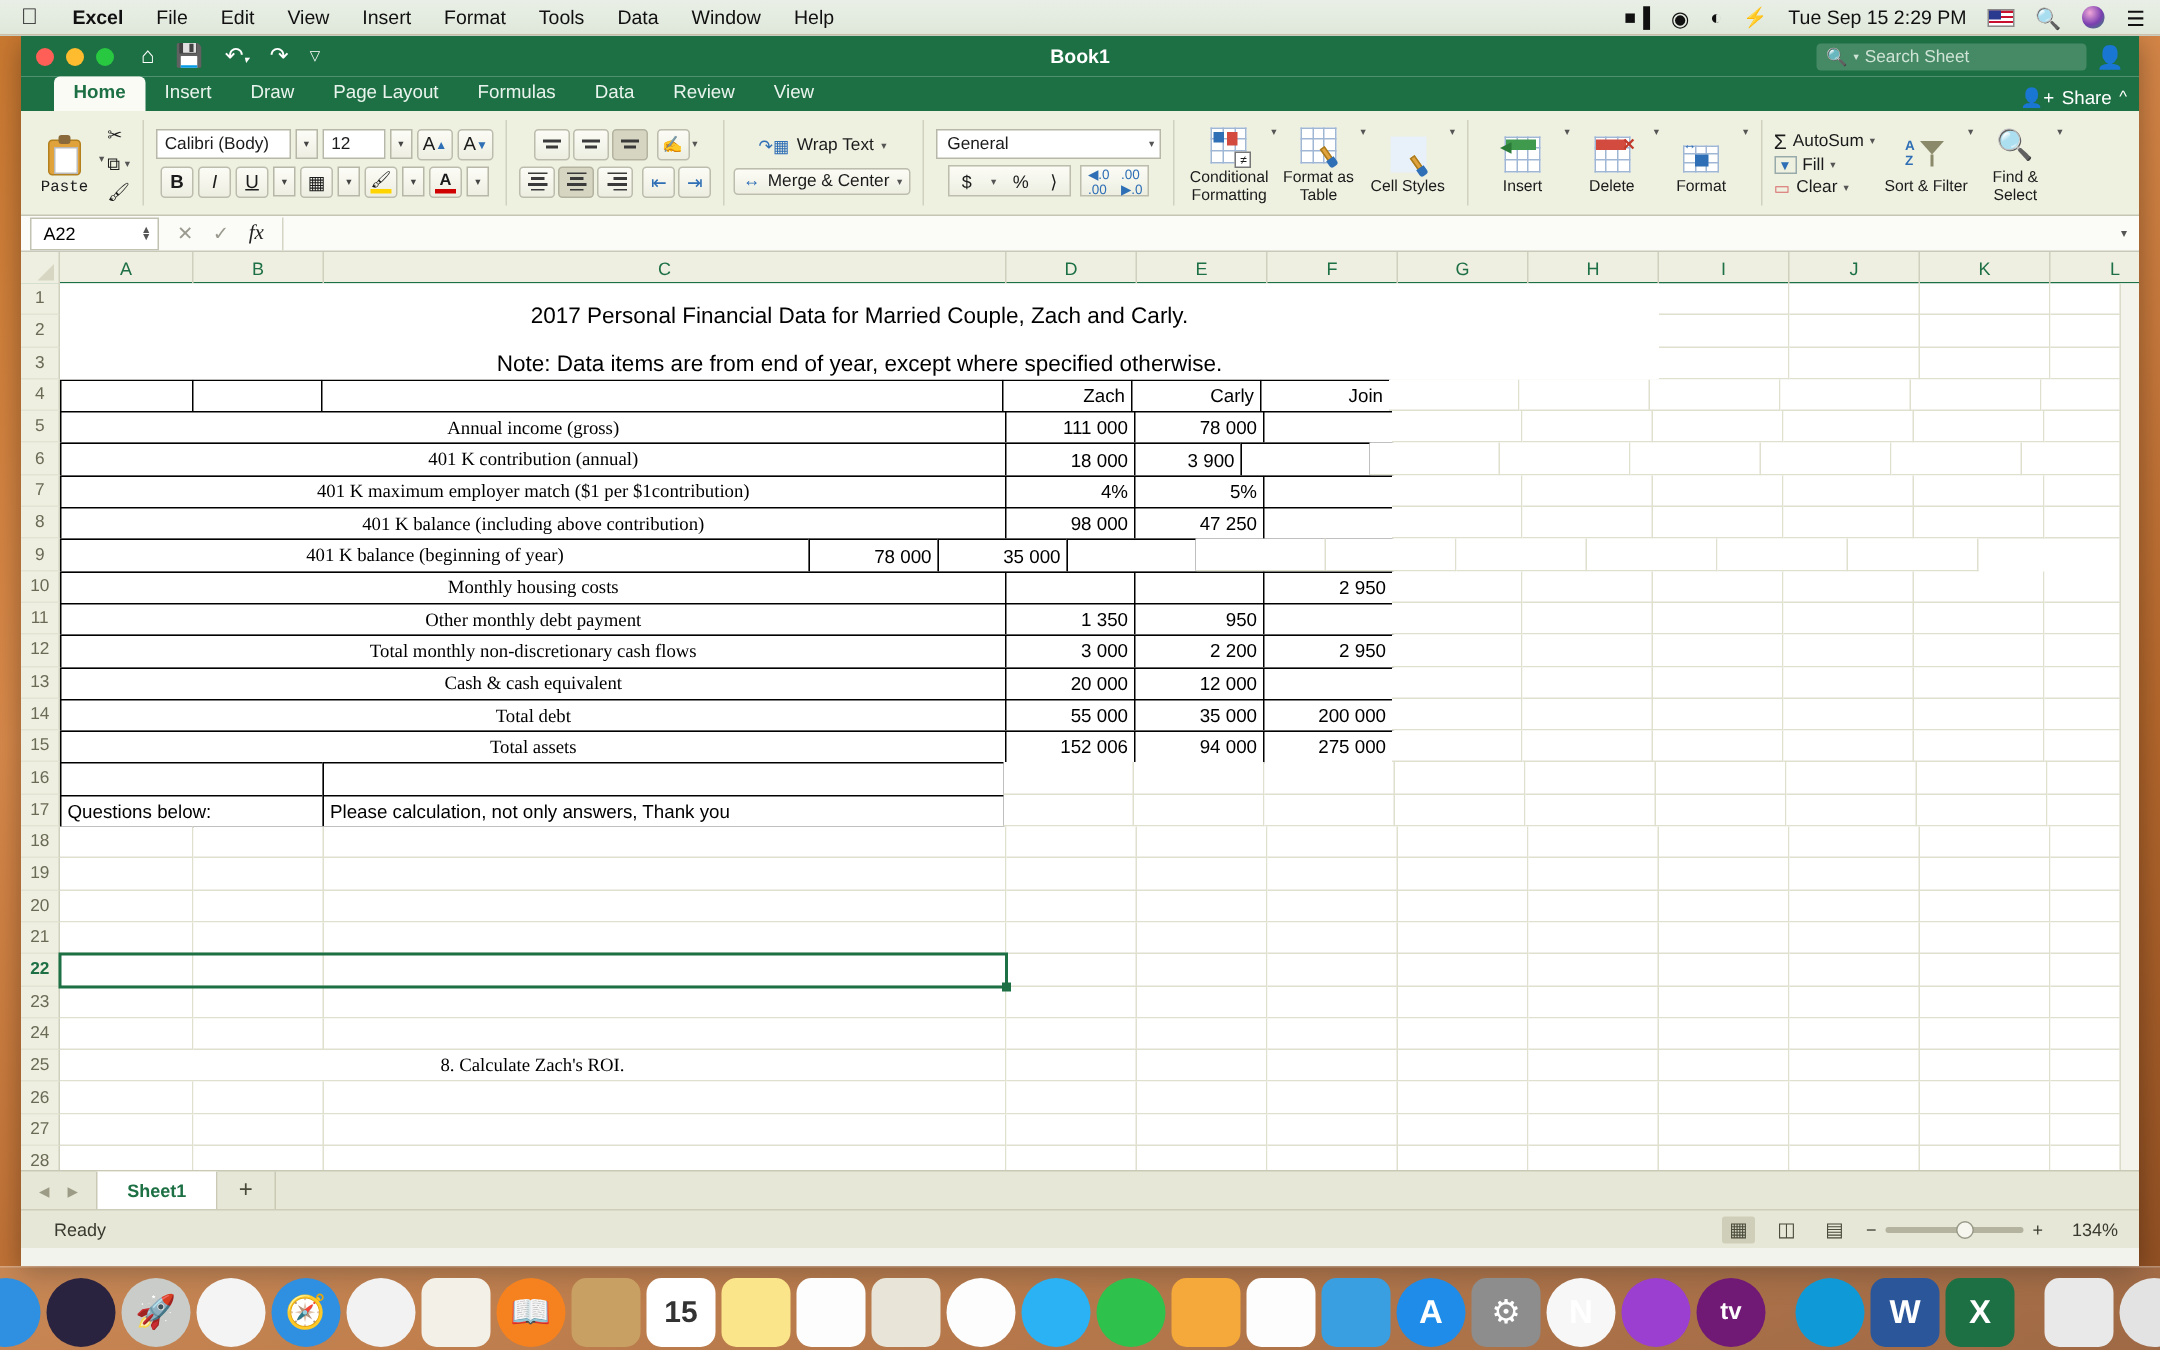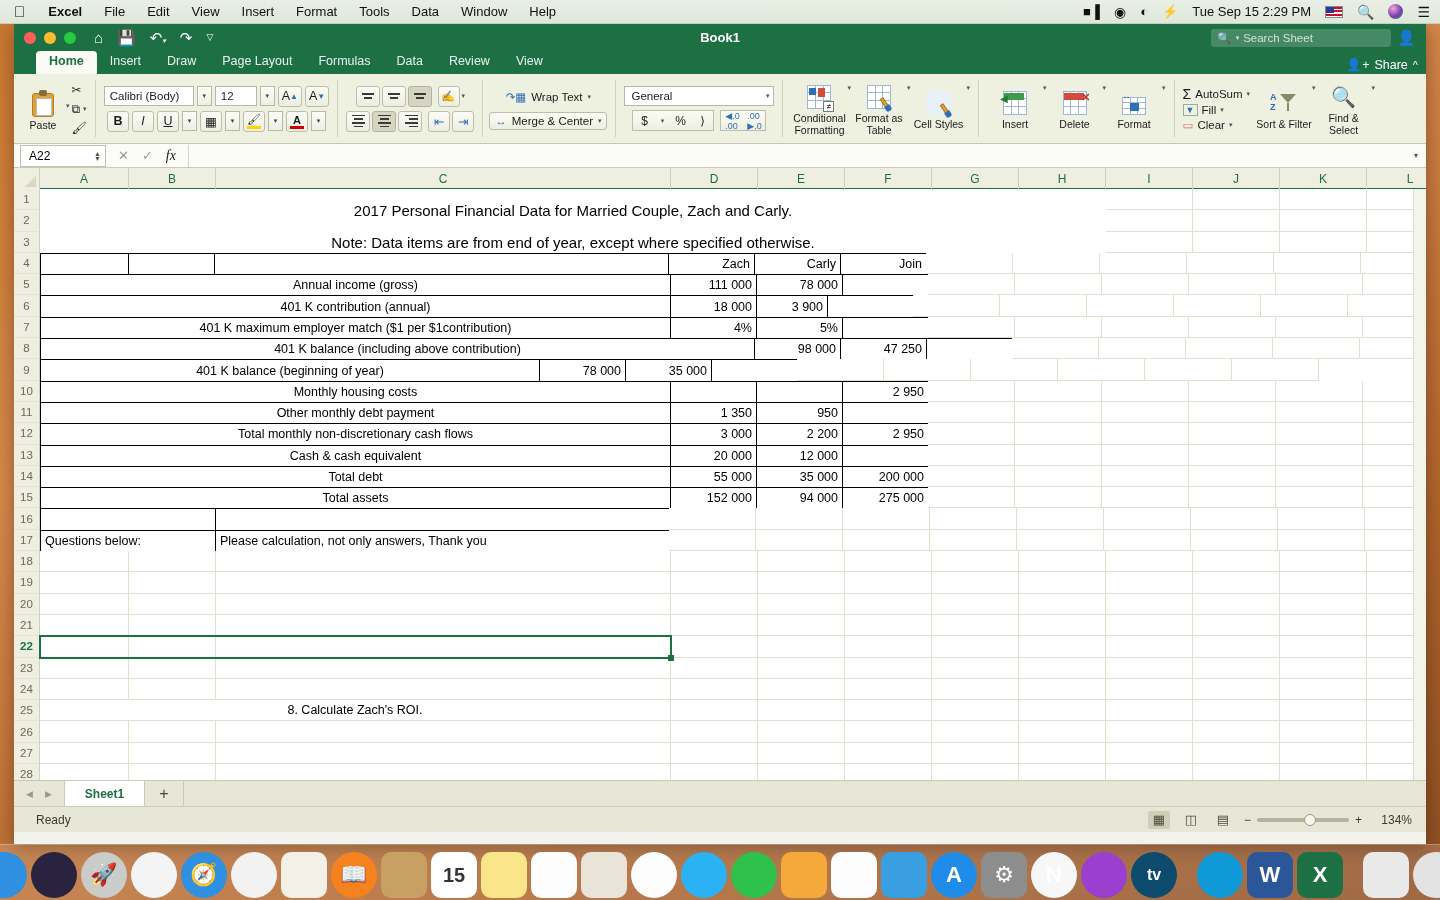--- a/index.html
+++ b/index.html
@@ -100,21 +100,21 @@
   }
   .rgroup { display: flex; align-items: center; padding: 0 6px; position: relative; }
   .rsep { width: 1px; background: #d0d2bf; margin: 6px 2px; }
 
   
   .paste-col { display:flex; flex-direction:column; align-items:center; width:46px; padding-top:4px;}
   .clipboard { width: 26px; height: 28px; position: relative; }
   .clipboard .board { position:absolute; left:2px; top:3px; width:22px; height:24px; background:#e0a33c; border:1px solid #b3801f; border-radius:3px;}
   .clipboard .clip { position:absolute; left:9px; top:0; width:8px; height:6px; background:#8a6a3a; border-radius:2px;}
   .clipboard .sheet { position:absolute; left:6px; top:8px; width:16px; height:18px; background:#fff; border:1px solid #bbb;}
-  .paste-lbl { font-size: 10.5px; margin-top: 1px; }
+  .paste-lbl { font-size: 10.5px; margin-top: 1px; font-family: Liberation Mono, monospace; }
   .mini-col { display:flex; flex-direction:column; justify-content:center; gap:5px; padding-left:2px;}
   .mini-row { display:flex; align-items:center; gap:3px; font-size:12px; }
   .caret { font-size: 7px; color:#555; }
 
   
   .fontgrp { flex-direction: column; justify-content: center; gap: 4px; display:flex; }
   .fg-row { display: flex; align-items: center; gap: 3px; }
   .fbox {
     background: #fff; border: 1px solid #b8b8a8; height: 20px;
     display: flex; align-items: center; padding: 0 5px; font-size: 11.5px;
@@ -238,21 +238,21 @@
   .rh.sel { color: #1d7044; font-weight: bold; }
   .cellsarea { position: relative; flex: 1; }
   .gridrow { display: flex; height: 21.3px; }
   .cell {
     border-right: 1px solid #e0e0cf; border-bottom: 1px solid #e0e0cf;
     font-size: 12.5px; color: #000; overflow: hidden; white-space: nowrap;
     display: flex; align-items: center; padding: 0 3px; flex: 0 0 auto;
     background: #fff;
   }
   .cell.boxed { border: 1px solid #000; margin-right:-1px; margin-bottom:-1px; }
-  .cell.c { justify-content: center; }
+  .cell.c { justify-content: center; font-family: Liberation Serif, serif; }
   .cell.r { justify-content: flex-end; padding-right: 4px; }
   .cell.l { justify-content: flex-start; padding-left: 4px; }
   .title-band {
     position: absolute; left: 0; top: 0; width: 1064px;
     display: flex; align-items: center; justify-content: center;
     font-size: 15px; color: #000; background: #fff;
   }
   .selbox {
     position: absolute; border: 2px solid #1d7044; pointer-events: none;
   }
@@ -800,21 +800,21 @@
               <div class="cell boxed r" style="width: 87px;">5%</div>
               <div class="cell boxed r" style="width: 87px;"></div>
               <div class="cell " style="width: 87px;"></div>
               <div class="cell " style="width: 87px;"></div>
               <div class="cell " style="width: 87px;"></div>
               <div class="cell " style="width: 87px;"></div>
               <div class="cell " style="width: 87px;"></div>
               <div class="cell " style="width: 87px;"></div>
             </div>
             <div class="gridrow">
-              <div class="cell boxed c" style="width: 715px;">401 K balance (including above contribution)</div>
+              <div class="cell boxed c" style="width: 631px;">401 K balance (including above contribution)</div>
               <div class="cell boxed r" style="width: 87px;">98 000</div>
               <div class="cell boxed r" style="width: 87px;">47 250</div>
               <div class="cell boxed r" style="width: 87px;"></div>
               <div class="cell " style="width: 87px;"></div>
               <div class="cell " style="width: 87px;"></div>
               <div class="cell " style="width: 87px;"></div>
               <div class="cell " style="width: 87px;"></div>
               <div class="cell " style="width: 87px;"></div>
               <div class="cell " style="width: 87px;"></div>
             </div>
@@ -885,21 +885,21 @@
               <div class="cell boxed r" style="width: 87px;">200 000</div>
               <div class="cell " style="width: 87px;"></div>
               <div class="cell " style="width: 87px;"></div>
               <div class="cell " style="width: 87px;"></div>
               <div class="cell " style="width: 87px;"></div>
               <div class="cell " style="width: 87px;"></div>
               <div class="cell " style="width: 87px;"></div>
             </div>
             <div class="gridrow">
               <div class="cell boxed c" style="width: 631px;">Total assets</div>
-              <div class="cell boxed r" style="width: 87px;">152 000</div>
+              <div class="cell boxed r" style="width: 87px;">152 006</div>
               <div class="cell boxed r" style="width: 87px;">94 000</div>
               <div class="cell boxed r" style="width: 87px;">275 000</div>
               <div class="cell " style="width: 87px;"></div>
               <div class="cell " style="width: 87px;"></div>
               <div class="cell " style="width: 87px;"></div>
               <div class="cell " style="width: 87px;"></div>
               <div class="cell " style="width: 87px;"></div>
               <div class="cell " style="width: 87px;"></div>
             </div>
             <div class="gridrow">
@@ -1146,21 +1146,21 @@
       <div class="dockicon circ" style="background: rgb(30, 140, 232);">
         <span style="font-weight: bold; font-size: 22px;">A</span>
       </div>
       <div class="dockicon" style="background: rgb(141, 141, 141);">
         <span>⚙</span>
       </div>
       <div class="dockicon circ" style="background: rgb(247, 247, 247);">
         <span style="font-weight: bold; font-size: 22px;">N</span>
       </div>
       <div class="dockicon circ" style="background: rgb(154, 63, 208);"></div>
-      <div class="dockicon circ" style="background: #0c4a6e;">
+      <div class="dockicon circ" style="background: #701a75;">
         <span style="font-size: 16px; font-weight: bold;">tv</span>
       </div>
       <span class="divider"></span>
       <div class="dockicon circ" style="background: rgb(15, 154, 215);"></div>
       <div class="dockicon" style="background: rgb(43, 87, 154);">
         <span style="font-weight: bold; font-size: 22px;">W</span>
       </div>
       <div class="dockicon" style="background: rgb(29, 112, 68);">
         <span style="font-weight: bold; font-size: 22px;">X</span>
       </div>

